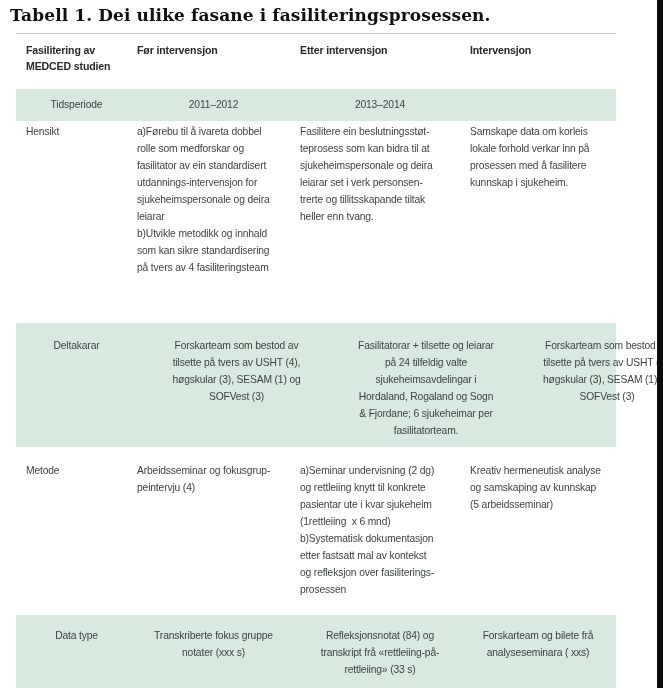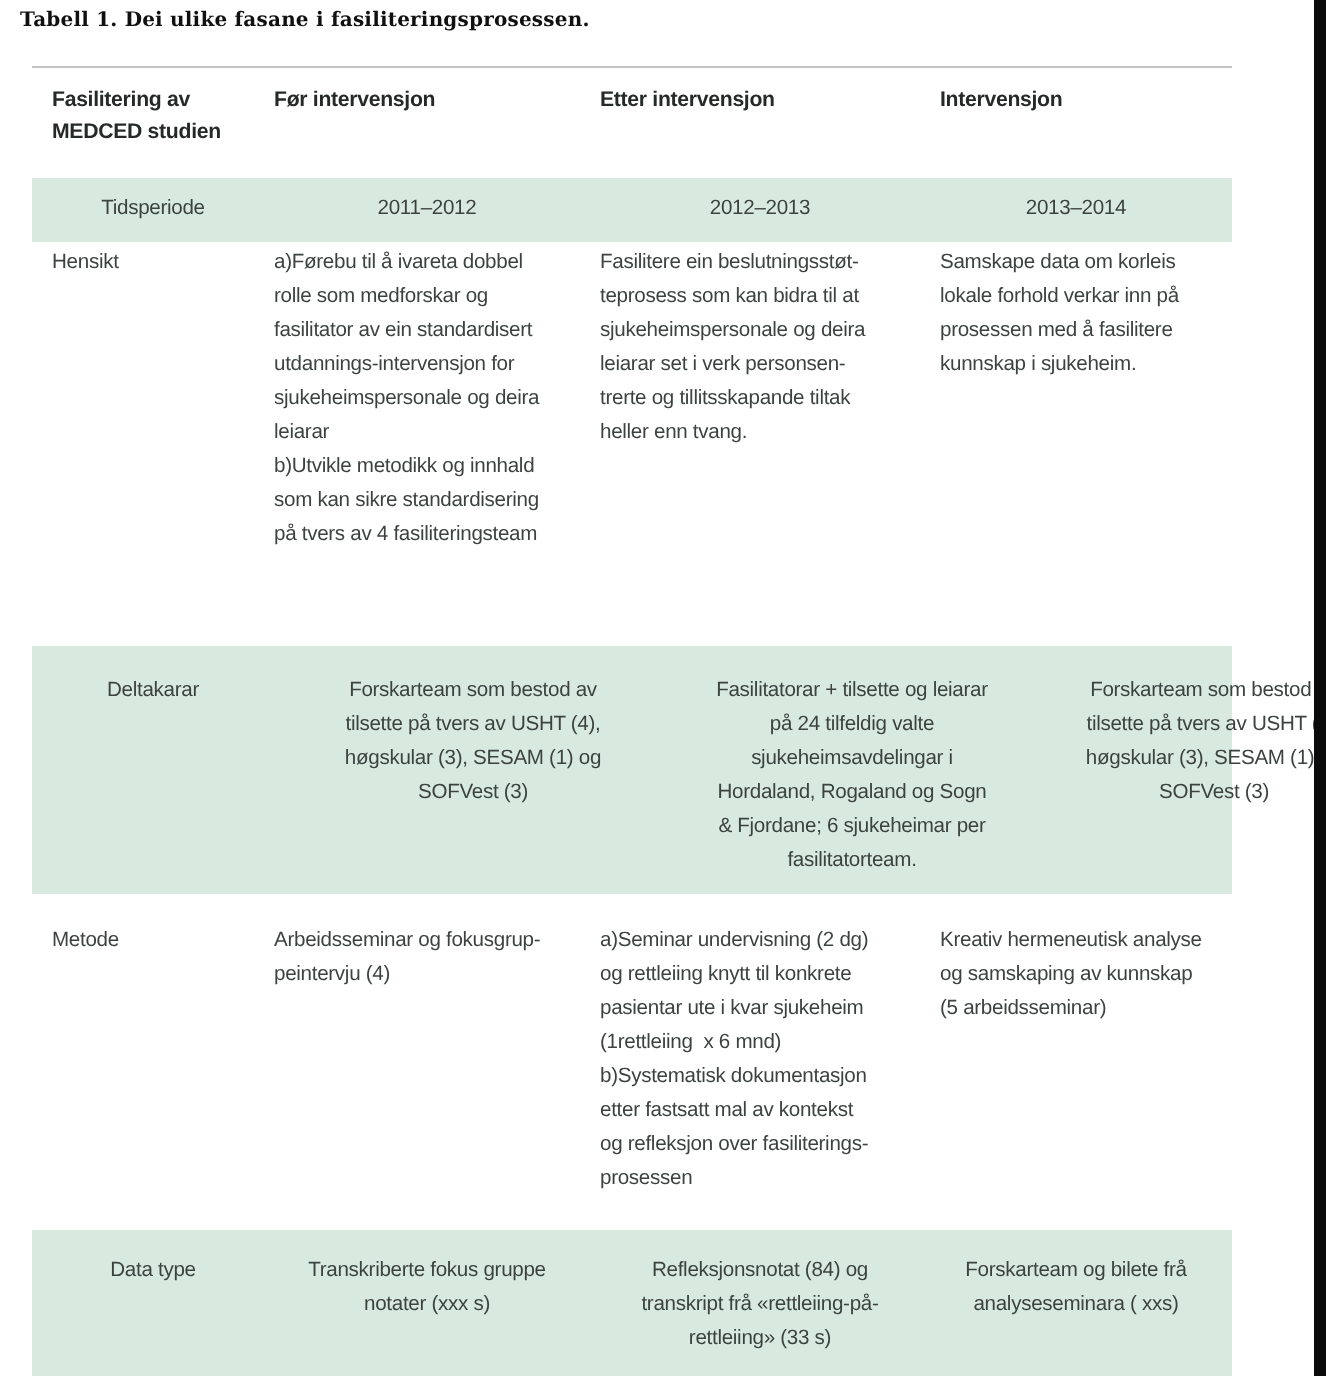--- a/index.html
+++ b/index.html
@@ -5,21 +5,21 @@
   html,body{margin:0;padding:0;}
   body{
     width:663px;height:688px;background:#ffffff;position:relative;
     font-family:"Liberation Sans",sans-serif;overflow:hidden;
     --band-green:#d8eae0;--edge-black:#0b0b0b;--rule-gray:#c4c4c4;
     --text-body:#3c423f;--text-head:#252927;
   }
   .caption{
     position:absolute;left:10px;top:5px;
     font-family:"DejaVu Serif",serif;font-weight:bold;
-    font-size:10px;color:#101010;letter-spacing:0.1px;
+    font-size:17px;color:#101010;letter-spacing:0.1px;
   }
   .table{
     position:absolute;left:16px;top:33px;width:600px;
     border-top:1px solid var(--rule-gray);
   }
   .row{
     display:grid;
     grid-template-columns:121px 163px 170px 146px;
     box-sizing:border-box;
   }
@@ -57,21 +57,20 @@
     <div class="cell label-cell">Fasilitering av
 MEDCED studien</div>
     <div class="cell">Før intervensjon</div>
     <div class="cell">Etter intervensjon</div>
     <div class="cell">Intervensjon</div>
   </div>
 
   <div class="row r0 shaded">
     <div class="cell label-cell">Tidsperiode</div>
     <div class="cell">2011–2012</div>
-    <div class="cell">2012–2013</div>
     <div class="cell">2013–2014</div>
   </div>
 
   <div class="row r1">
     <div class="cell label-cell">Hensikt</div>
     <div class="cell">a)Førebu til å ivareta dobbel
 rolle som medforskar og
 fasilitator av ein standardisert
 utdannings-intervensjon for
 sjukeheimspersonale og deira

